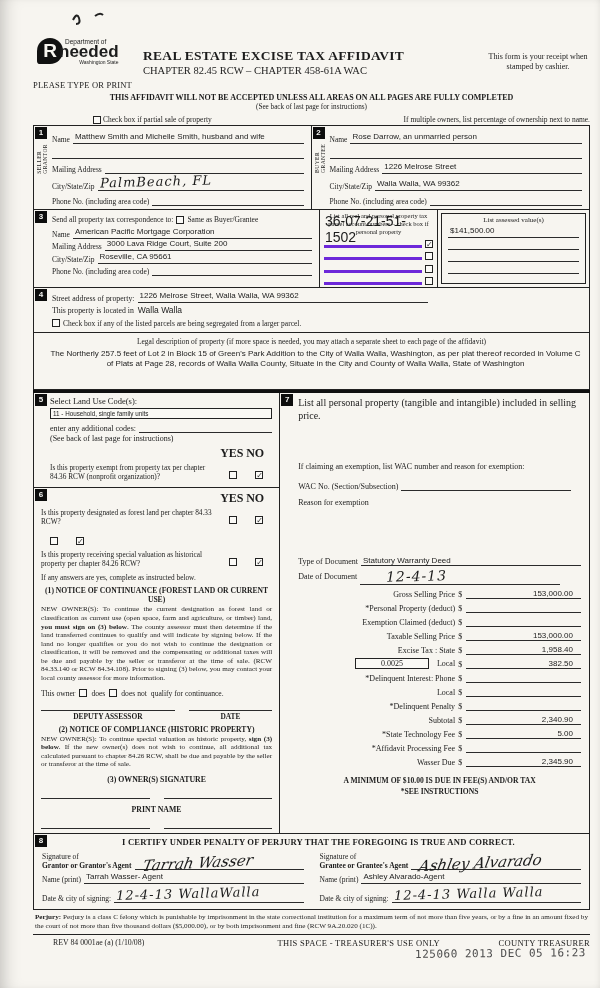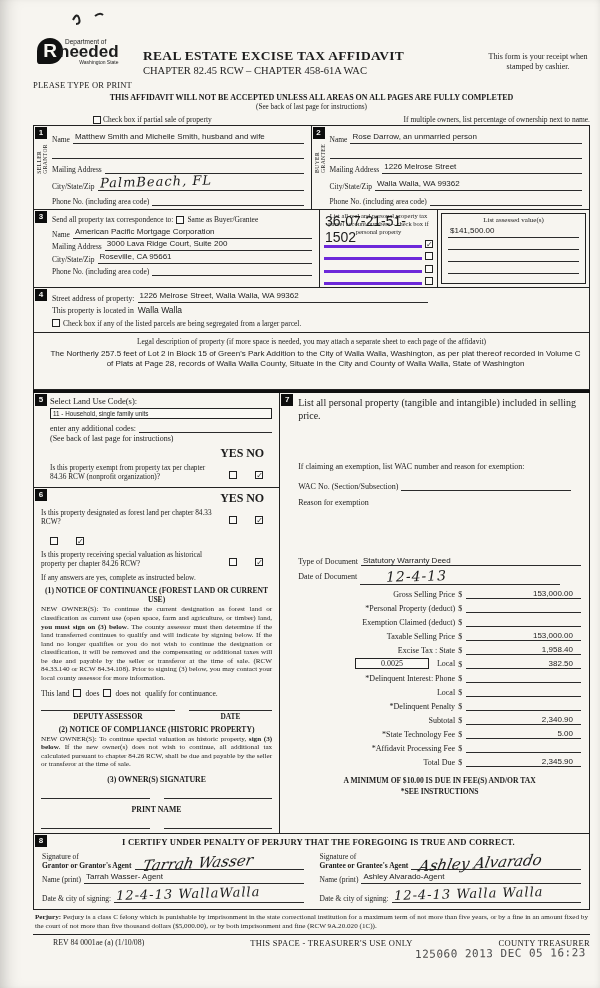--- a/index.html
+++ b/index.html
@@ -138,21 +138,21 @@
   .siglbl { font-size:7.5px; line-height:1.2; white-space:nowrap; padding-right:3px; }
   .siglbl b { font-size:7.5px; }
   .sigline { flex:1; border-bottom:1px solid #2b2b2b; height:20px; position:relative; }
   .sigline .script { position:absolute; left:8px; bottom:-3px; }
   .srow { display:flex; align-items:flex-end; margin-top:2px; height:12px; }
   .srow.datec { height:17px; }
 
   .perjury { border-bottom:1.2px solid #222; font-size:7.15px; line-height:1.25; padding:3px 2px 3px 2px; text-align:justify; }
   .footerrow { display:flex; align-items:center; font-size:8.5px; margin-top:3px;padding-left:20px; }
   .footerrow .l { width:170px; font-size:7.8px; }
-  .footerrow .c { flex:1; text-align:center; letter-spacing:0.3px; }
+  .footerrow .c { flex:1; text-align:right; letter-spacing:0.3px; }
   .footerrow .r { width:150px; text-align:right; letter-spacing:0.3px; }
 
   .stamp { position:absolute; right:14px; bottom:28px; font-family:"DejaVu Sans Mono", monospace;
            font-size:11px; color:#4d4d4d; letter-spacing:0.5px; transform:rotate(-0.6deg); }
 </style>
 </head>
 <body>
 
 <div class="page">
 
@@ -366,21 +366,21 @@
             <span class="qtext">Is this property receiving special valuation as historical property per chapter 84.26 RCW?</span>
             <span class="qcell"><span class="cb"></span></span>
             <span class="qcell"><span class="cb">✓</span></span>
           </div>
           <div class="ifyes">If any answers are yes, complete as instructed below.</div>
 
           <div class="notice-title">(1) NOTICE OF CONTINUANCE (FOREST LAND OR CURRENT USE)</div>
           <div class="notice-body"><span>NEW OWNER(S): To continue the current designation as forest land or classification as current use (open space, farm and agriculture, or timber) land, </span><b>you must sign on (3) below</b><span>. The county assessor must then determine if the land transferred continues to qualify and will indicate by signing below. If the land no longer qualifies or you do not wish to continue the designation or classification, it will be removed and the compensating or additional taxes will be due and payable by the seller or transferor at the time of sale. (RCW 84.33.140 or RCW 84.34.108). Prior to signing (3) below, you may contact your local county assessor for more information.</span></div>
 
           <div class="landline">
-            <span>This land</span>
+            <span>This owner</span>
             <span class="cb"></span>
             <span>does</span>
             <span class="cb"></span>
             <span>does not</span>
             <span>qualify for continuance.</span>
           </div>
 
           <div class="duo">
             <span class="u1">DEPUTY ASSESSOR</span>
             <span class="u2">DATE</span>
@@ -476,21 +476,21 @@
             <span class="mlabel">*State Technology Fee</span>
             <span class="md">$</span>
             <span class="mline sans">5.00</span>
           </div>
         <div class="mrow">
             <span class="mlabel">*Affidavit Processing Fee</span>
             <span class="md">$</span>
             <span class="mline sans"></span>
           </div>
         <div class="mrow">
-            <span class="mlabel">Total Due</span>
+            <span class="mlabel">Wasser Due</span>
             <span class="md">$</span>
             <span class="mline sans">2,345.90</span>
           </div>
 
         <div class="minnote">
           <div>A MINIMUM OF $10.00 IS DUE IN FEE(S) AND/OR TAX</div>
           <div>*SEE INSTRUCTIONS</div>
         </div>
       </div>
     </div>

